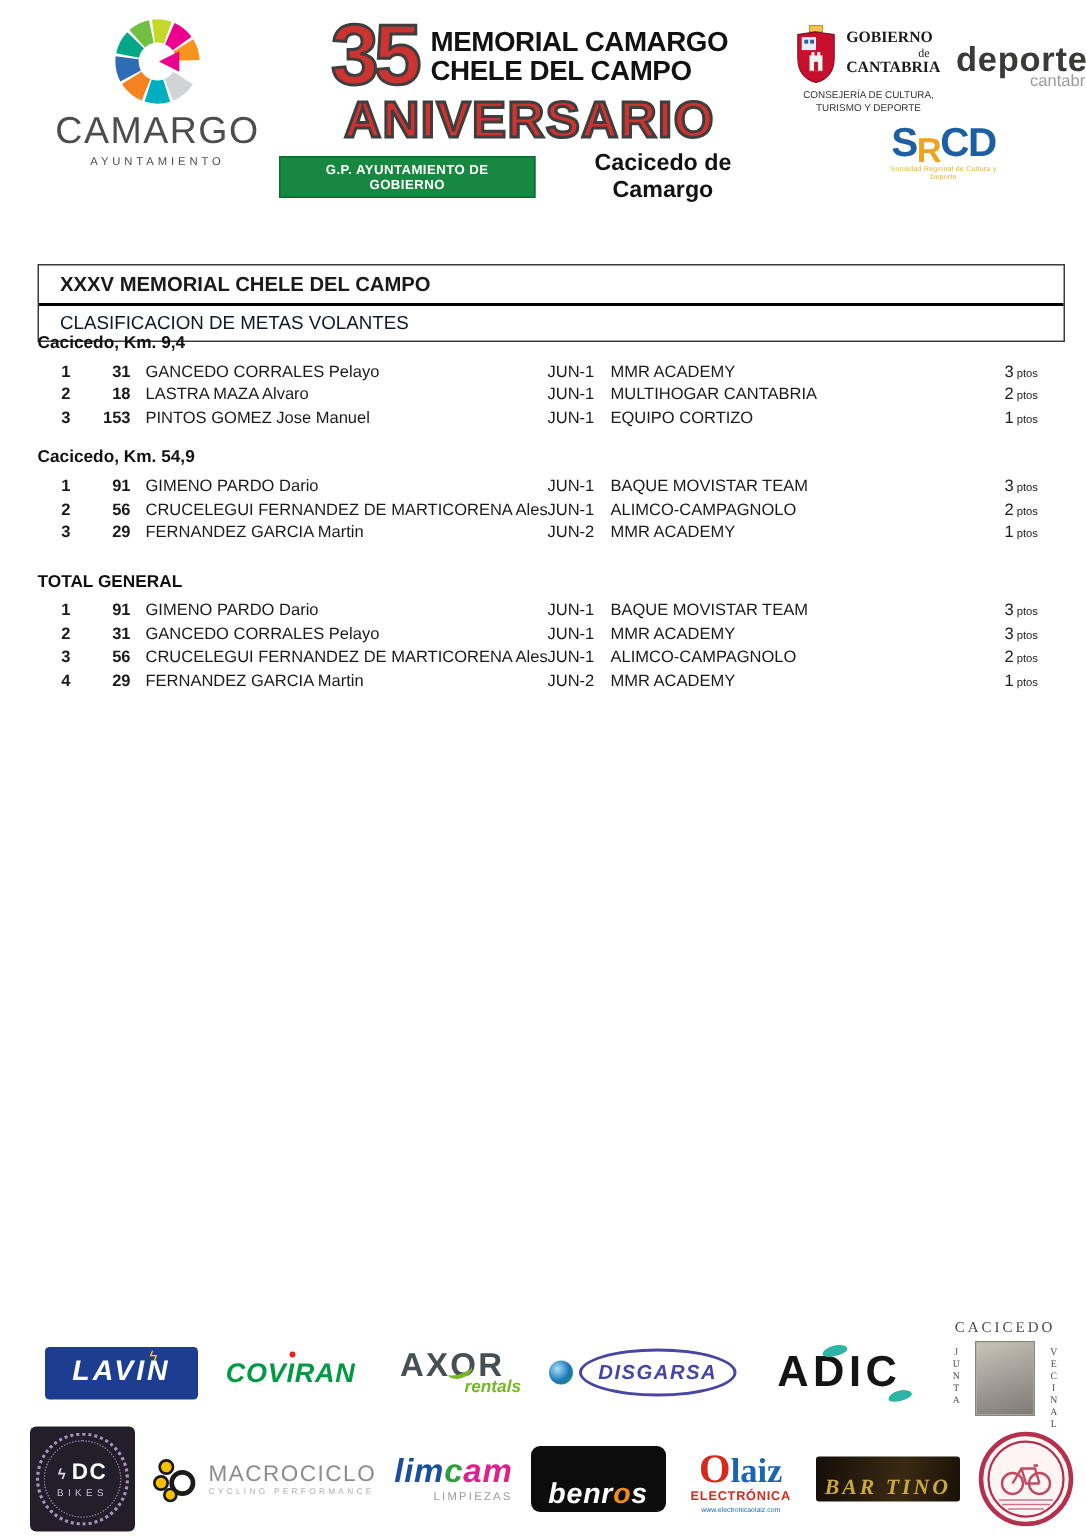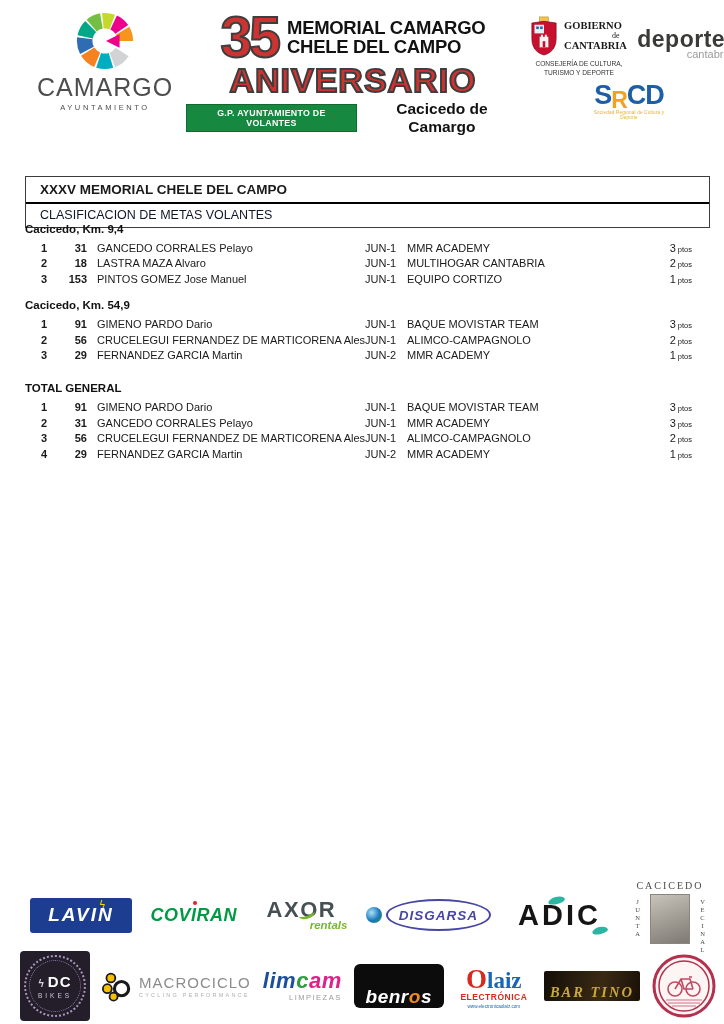--- a/index.html
+++ b/index.html
@@ -182,21 +182,21 @@
     <div class="event">
       <div class="event-top">
         <span class="event-num">35</span>
         <span class="event-lines">
           <span>MEMORIAL CAMARGO</span><br>
           <span>CHELE DEL CAMPO</span>
         </span>
       </div>
       <div class="event-aniv">ANIVERSARIO</div>
       <div class="event-bottom">
-        <span class="event-gp">G.P. AYUNTAMIENTO DE VOLANTES</span>
+        <span class="event-gp">G.P. AYUNTAMIENTO DE GOBIERNO</span>
         <span class="event-loc">Cacicedo de Camargo</span>
       </div>
     </div>
 
     <div class="gov">
       <div class="gov-top">
         <svg width="26" height="40" viewBox="0 0 30 46">
           <rect x="10" y="1" width="10" height="5" fill="#f6c34c" stroke="#a87d1d" stroke-width="0.6"></rect>
           <path d="M15 6 L29 8 V26 C29 38 22 43 15 45 C8 43 1 38 1 26 V8 Z" fill="#c8102e" stroke="#7e0a1d" stroke-width="0.8"></path>
           <rect x="4" y="10" width="11" height="10" fill="#e9eef5"></rect>

